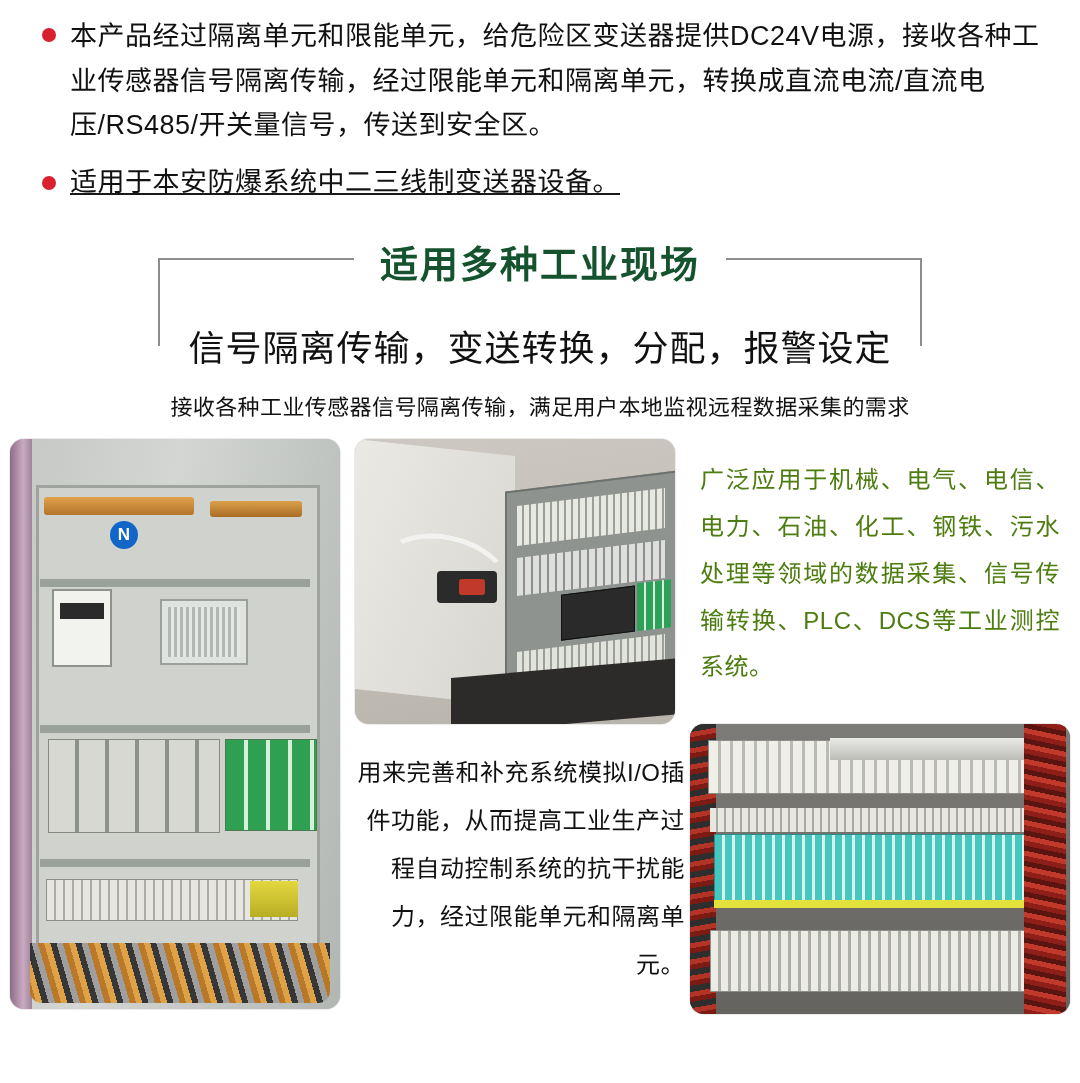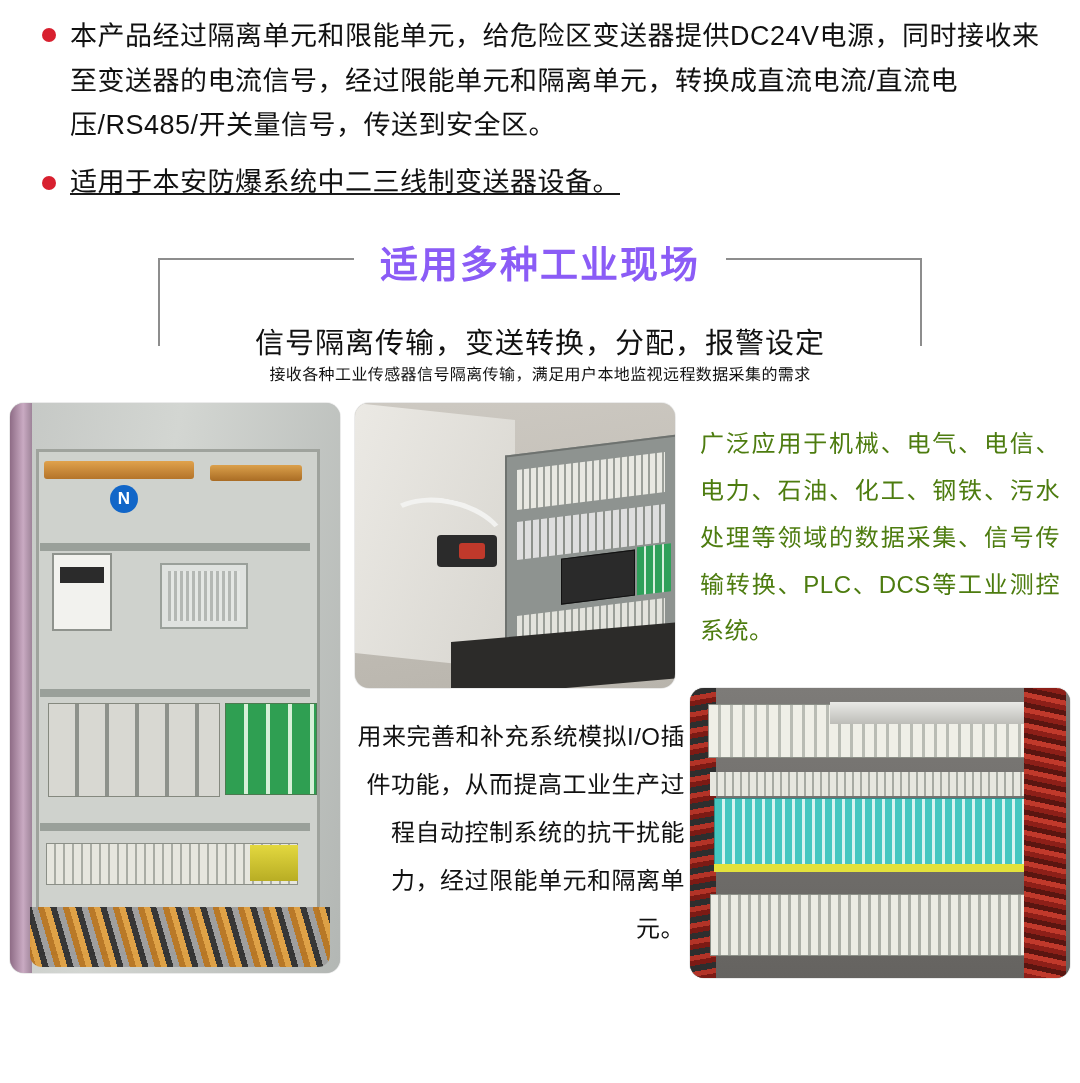--- a/index.html
+++ b/index.html
@@ -41,33 +41,33 @@
     border-right:2px solid #8d8d8d;
     border-top:2px solid #8d8d8d;
     box-sizing:border-box;
   }
   .h-title{
     position:relative;
     display:inline-block;
     background:#fff;
     padding:0 26px;
     font-size:38px;font-weight:bold;letter-spacing:2px;
-    color:#8b5cf6;
+    color:#14532d;
     z-index:2;
     top:-4px;
   }
   .h-sub{
     position:relative;z-index:2;
     margin-top:22px;
-    font-size:29px;letter-spacing:1px;color:#111;
+    font-size:36px;letter-spacing:1px;color:#111;
     background:#fff;display:inline-block;padding:0 16px;
   }
   .h-desc{
-    text-align:center;
-    font-size:16px;color:#111;letter-spacing:0.4px;
+    margin-top:18px;text-align:center;
+    font-size:22px;color:#111;letter-spacing:0.4px;
   }
 
   
   .content{position:relative;width:1080px;height:575px;margin-top:18px;}
 
   .photo{
     position:absolute;border-radius:14px;overflow:hidden;
     box-shadow:0 0 0 1px rgba(0,0,0,0.08);
   }
 
@@ -135,21 +135,21 @@
   }
 </style>
 </head>
 <body>
 
 <div class="page">
 
   <div class="bullets">
     <div class="bullet-row">
       <span class="dot"></span>
-      <div class="btext">本产品经过隔离单元和限能单元，给危险区变送器提供DC24V电源，同时接收来至变送器的电流信号，经过限能单元和隔离单元，转换成直流电流/直流电压/RS485/开关量信号，传送到安全区。</div>
+      <div class="btext">本产品经过隔离单元和限能单元，给危险区变送器提供DC24V电源，接收各种工业传感器信号隔离传输，经过限能单元和隔离单元，转换成直流电流/直流电压/RS485/开关量信号，传送到安全区。</div>
     </div>
     <div class="bullet-row second">
       <span class="dot"></span>
       <div class="btext">适用于本安防爆系统中二三线制变送器设备。</div>
     </div>
   </div>
 
   <div class="headline-wrap">
     <div class="bracket-frame"></div>
     <div class="h-title">适用多种工业现场</div>

